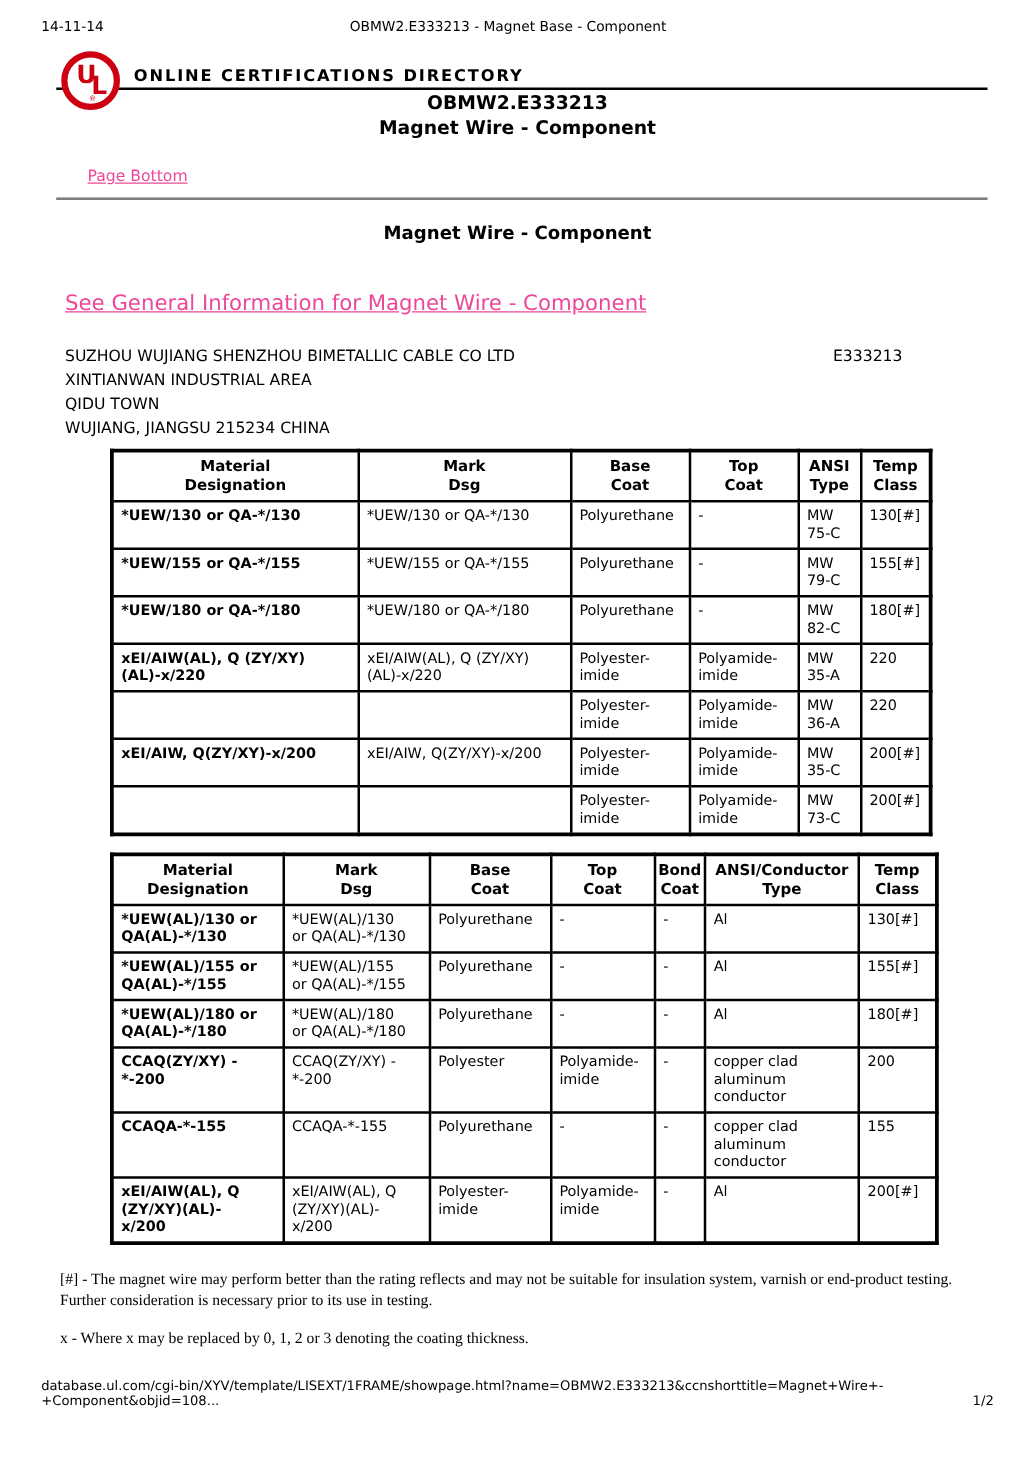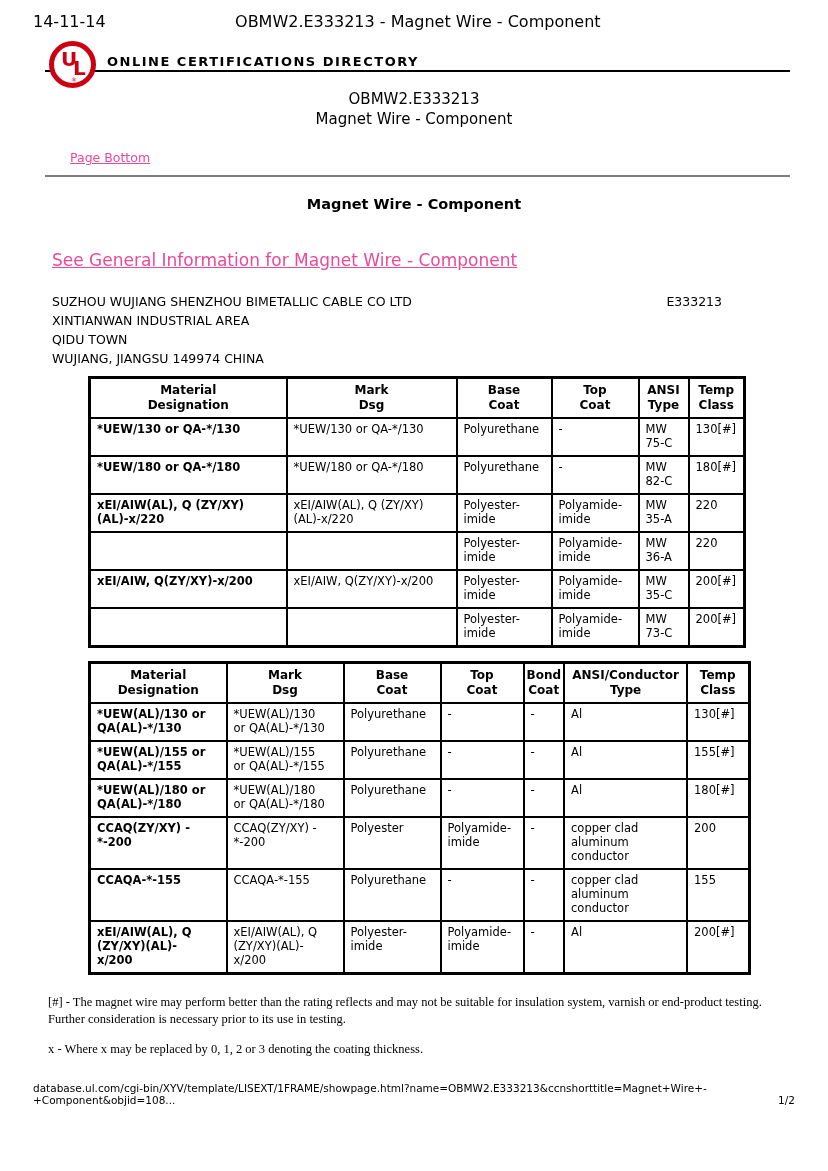--- a/index.html
+++ b/index.html
@@ -6,39 +6,39 @@
   html, body { margin: 0; padding: 0; }
   body {
     width: 828px; height: 1171px; overflow: hidden;
     background: #ffffff; color: #000000;
     font-family: "DejaVu Sans", "Liberation Sans", sans-serif;
   }
   a { color: #ec4899; }
 
   .print-header {
     display: flex; justify-content: space-between; align-items: center;
-    padding: 15px 38px 0 33px; font-size: 16px; line-height: 13px;
+    padding: 15px 38px 0 33px; font-size: 11px; line-height: 13px;
   }
   .print-header .ph-spacer { width: 60px; }
 
   .brandrow { position: relative; margin: 17px 38px 0 45px; height: 27px; }
   .brand-line { position: absolute; left: 0; right: 0; bottom: 0; height: 2px; background: #000; }
   .ul-logo {
     position: absolute; left: 4px; top: -4px; width: 47px; height: 47px;
     border: 5px solid #cc0011; border-radius: 50%; background: #fff; z-index: 2;
   }
   .ul-logo .ul-u { position: absolute; top: 1px; left: 7px;  font-weight: bold; font-size: 20px; color: #cc0011; }
   .ul-logo .ul-l { position: absolute; top: 10px; left: 19px; font-weight: bold; font-size: 20px; color: #cc0011; }
   .ul-logo .ul-r { position: absolute; bottom: 0px; left: 17px; font-size: 6px; color: #cc0011; }
   .brand-title {
     position: absolute; left: 62px; bottom: 3px;
     font-weight: bold; font-size: 13px; letter-spacing: 1.5px;
   }
 
-  .doc-titles { text-align: center; font-weight: normal; font-size: 15px; margin-top: 17px; line-height: 20px; }
+  .doc-titles { text-align: center; font-weight: bold; font-size: 15px; line-height: 20px; }
 
   .page-bottom { display: inline-block; margin: 21px 0 0 70px; text-decoration: underline; font-size: 12.5px; cursor: pointer; }
 
   .divider { margin: 9px 38px 0 45px; height: 2px; background: #d9d9d9; border-bottom: 2px solid #7d7d7d; }
 
   .section-heading { text-align: center; font-weight: bold; font-size: 14.5px; margin-top: 19px; }
 
   .gen-link { display: inline-block; margin: 38px 0 0 52px; text-decoration: underline; font-size: 17px; cursor: pointer; }
 
   .company { position: relative; margin: 22px 38px 0 52px; font-size: 12.5px; line-height: 19px; }
@@ -63,21 +63,21 @@
     margin: 24px 33px 0 33px; font-size: 10.5px;
   }
 </style>
 </head>
 <body>
 
 
 
 <div class="print-header">
   <span>14-11-14</span>
-  <span>OBMW2.E333213 - Magnet Wire - Component</span>
+  <span>OBMW2.E333213 - Magnet Base - Component</span>
   <span class="ph-spacer"></span>
 </div>
 
 <div class="brandrow">
   <div class="brand-line"></div>
   <div class="ul-logo">
     <span class="ul-u">U</span>
     <span class="ul-l">L</span>
     <span class="ul-r">®</span>
   </div>
@@ -95,21 +95,21 @@
 
 <div class="section-heading">Magnet Wire - Component</div>
 
 <a class="gen-link">See General Information for Magnet Wire - Component</a>
 
 <div class="company">
   <div class="company-name">SUZHOU WUJIANG SHENZHOU BIMETALLIC CABLE CO LTD</div>
   <span class="file-no">E333213</span>
   <div>XINTIANWAN INDUSTRIAL AREA</div>
   <div>QIDU TOWN</div>
-  <div>WUJIANG, JIANGSU 149974 CHINA</div>
+  <div>WUJIANG, JIANGSU 215234 CHINA</div>
 </div>
 
 <table class="t t1">
   <colgroup>
     <col style="width:197px">
       <col style="width:170px">
       <col style="width:95px">
     <col style="width:87px">
       <col style="width:50px">
       <col style="width:56px">
@@ -130,20 +130,29 @@
 Class</th>
   </tr>
   <tr>
     <td class="c0">*UEW/130 or QA-*/130</td>
     <td>*UEW/130 or QA-*/130</td>
     <td>Polyurethane</td>
     <td>-</td>
     <td>MW
 75-C</td>
     <td>130[#]</td>
+  </tr>
+  <tr>
+    <td class="c0">*UEW/155 or QA-*/155</td>
+    <td>*UEW/155 or QA-*/155</td>
+    <td>Polyurethane</td>
+    <td>-</td>
+    <td>MW
+79-C</td>
+    <td>155[#]</td>
   </tr>
   <tr>
     <td class="c0">*UEW/180 or QA-*/180</td>
     <td>*UEW/180 or QA-*/180</td>
     <td>Polyurethane</td>
     <td>-</td>
     <td>MW
 82-C</td>
     <td>180[#]</td>
   </tr>

